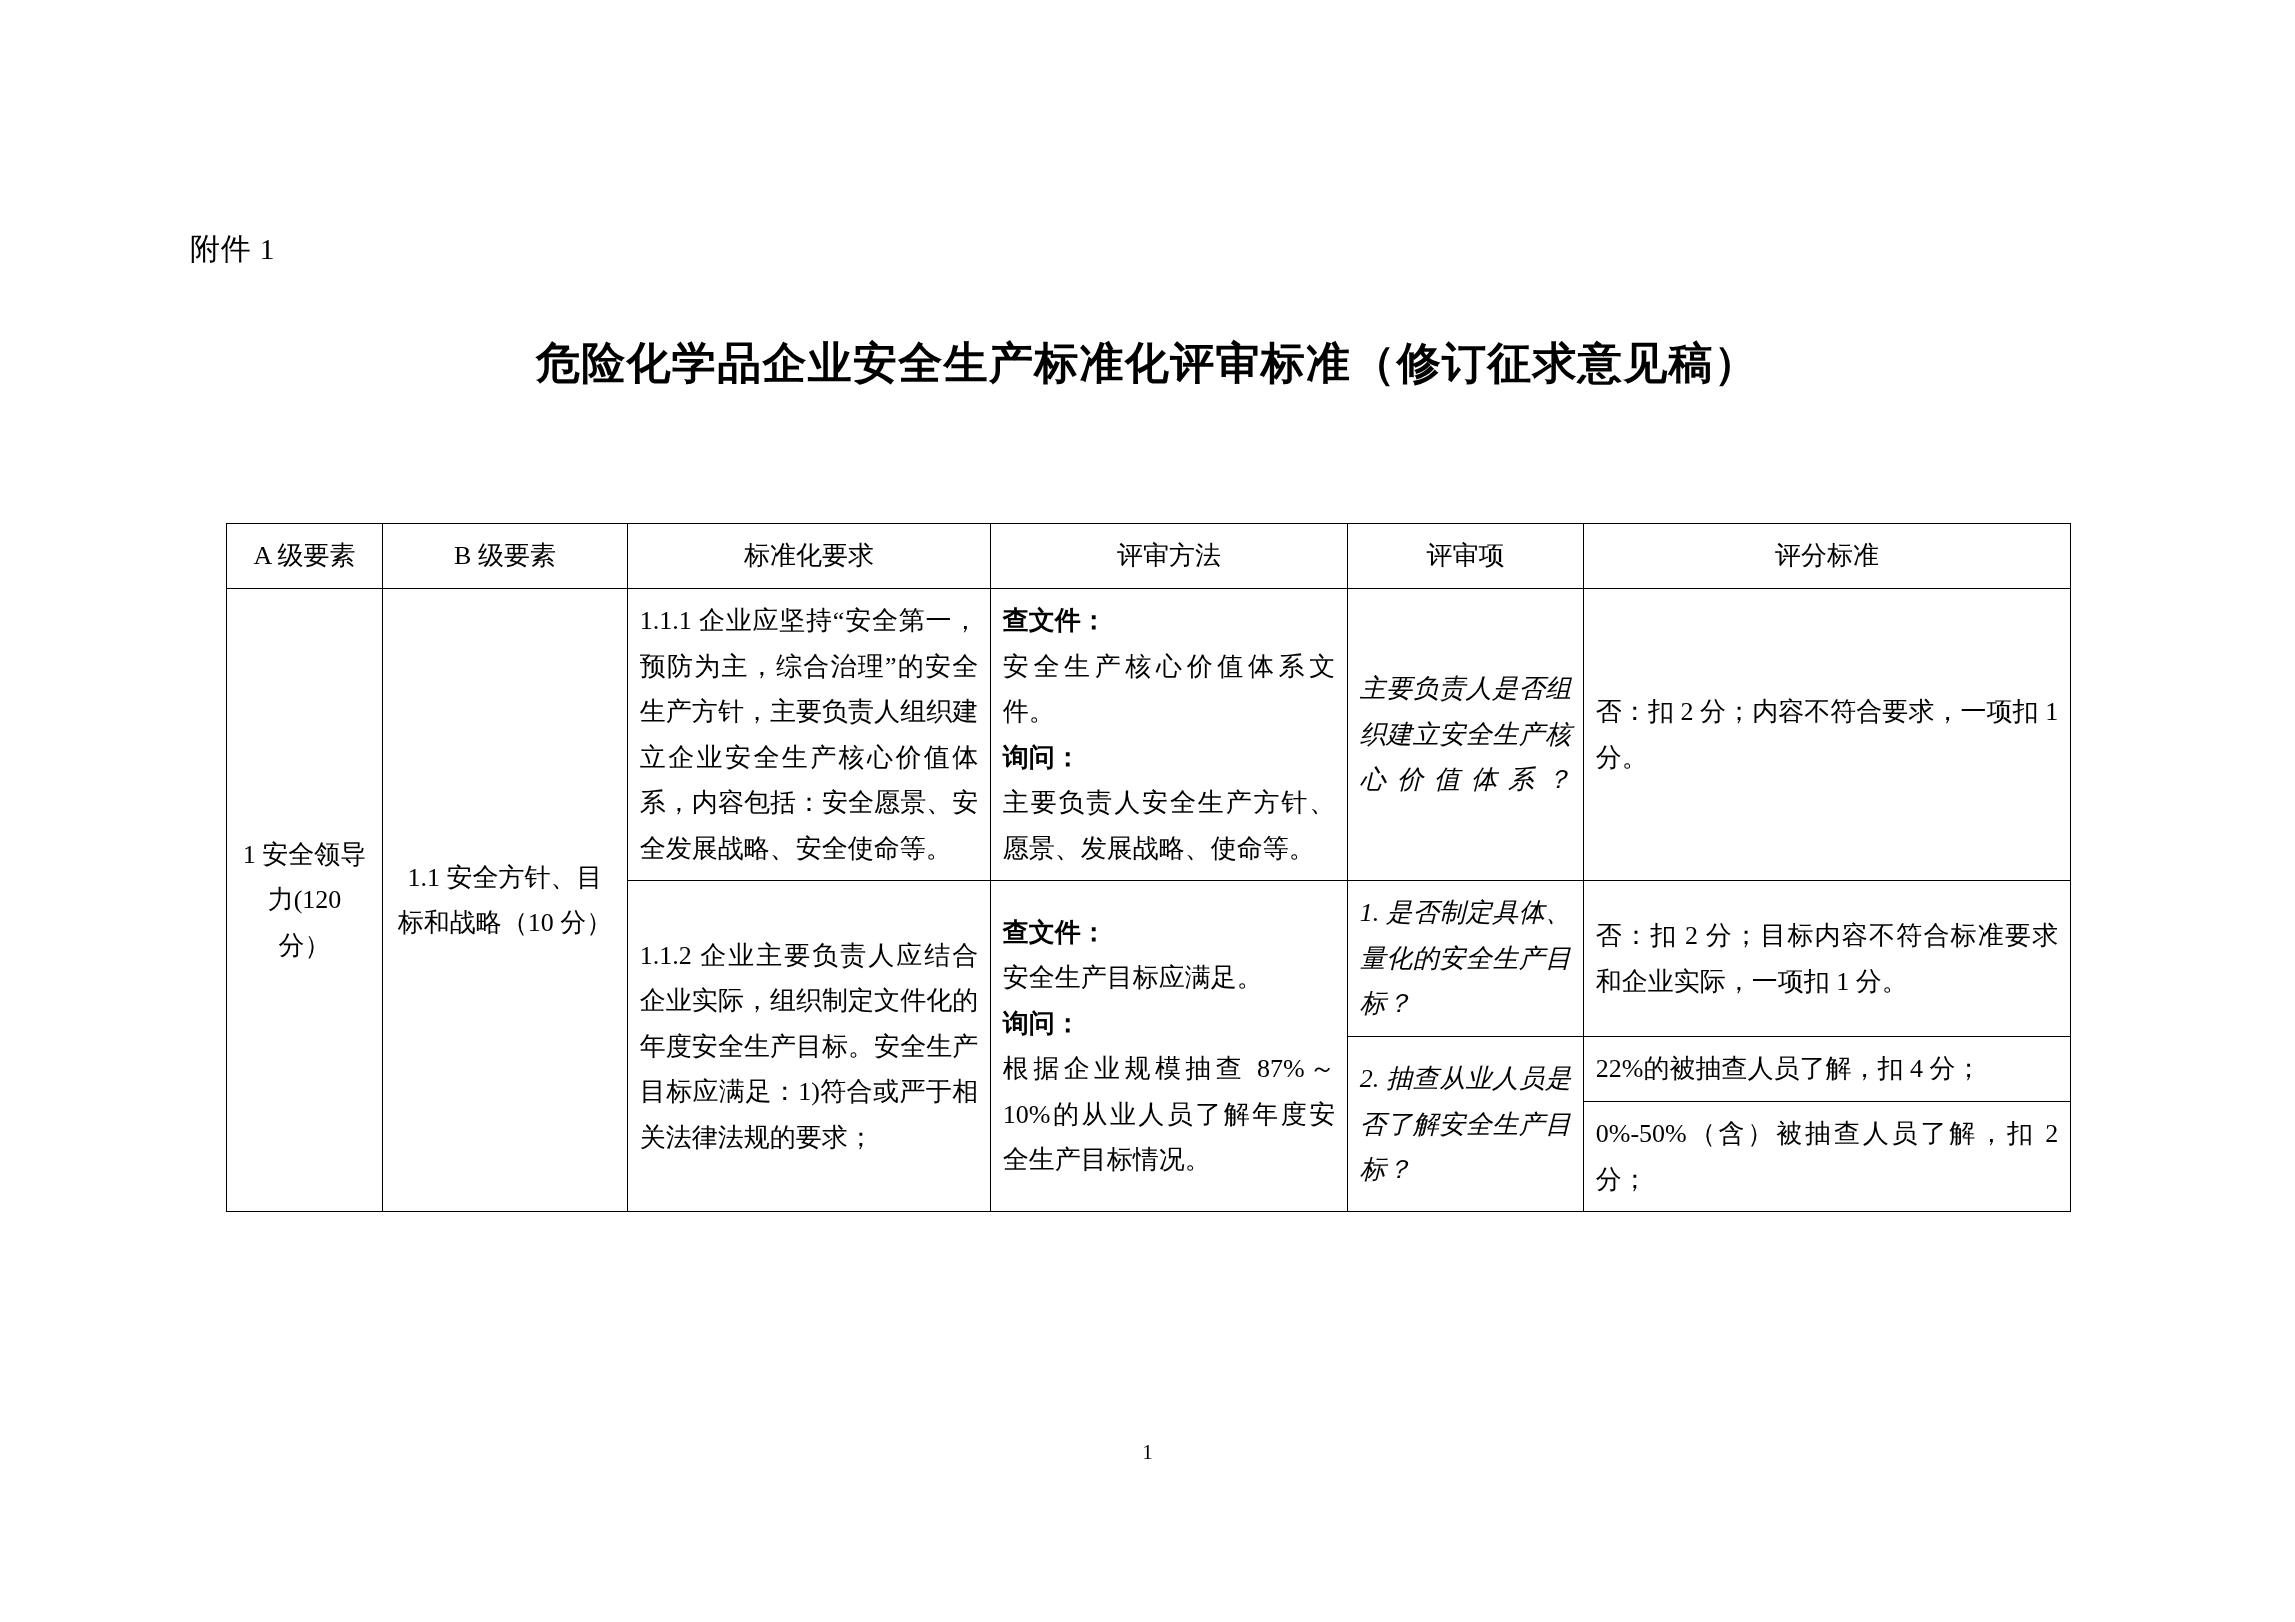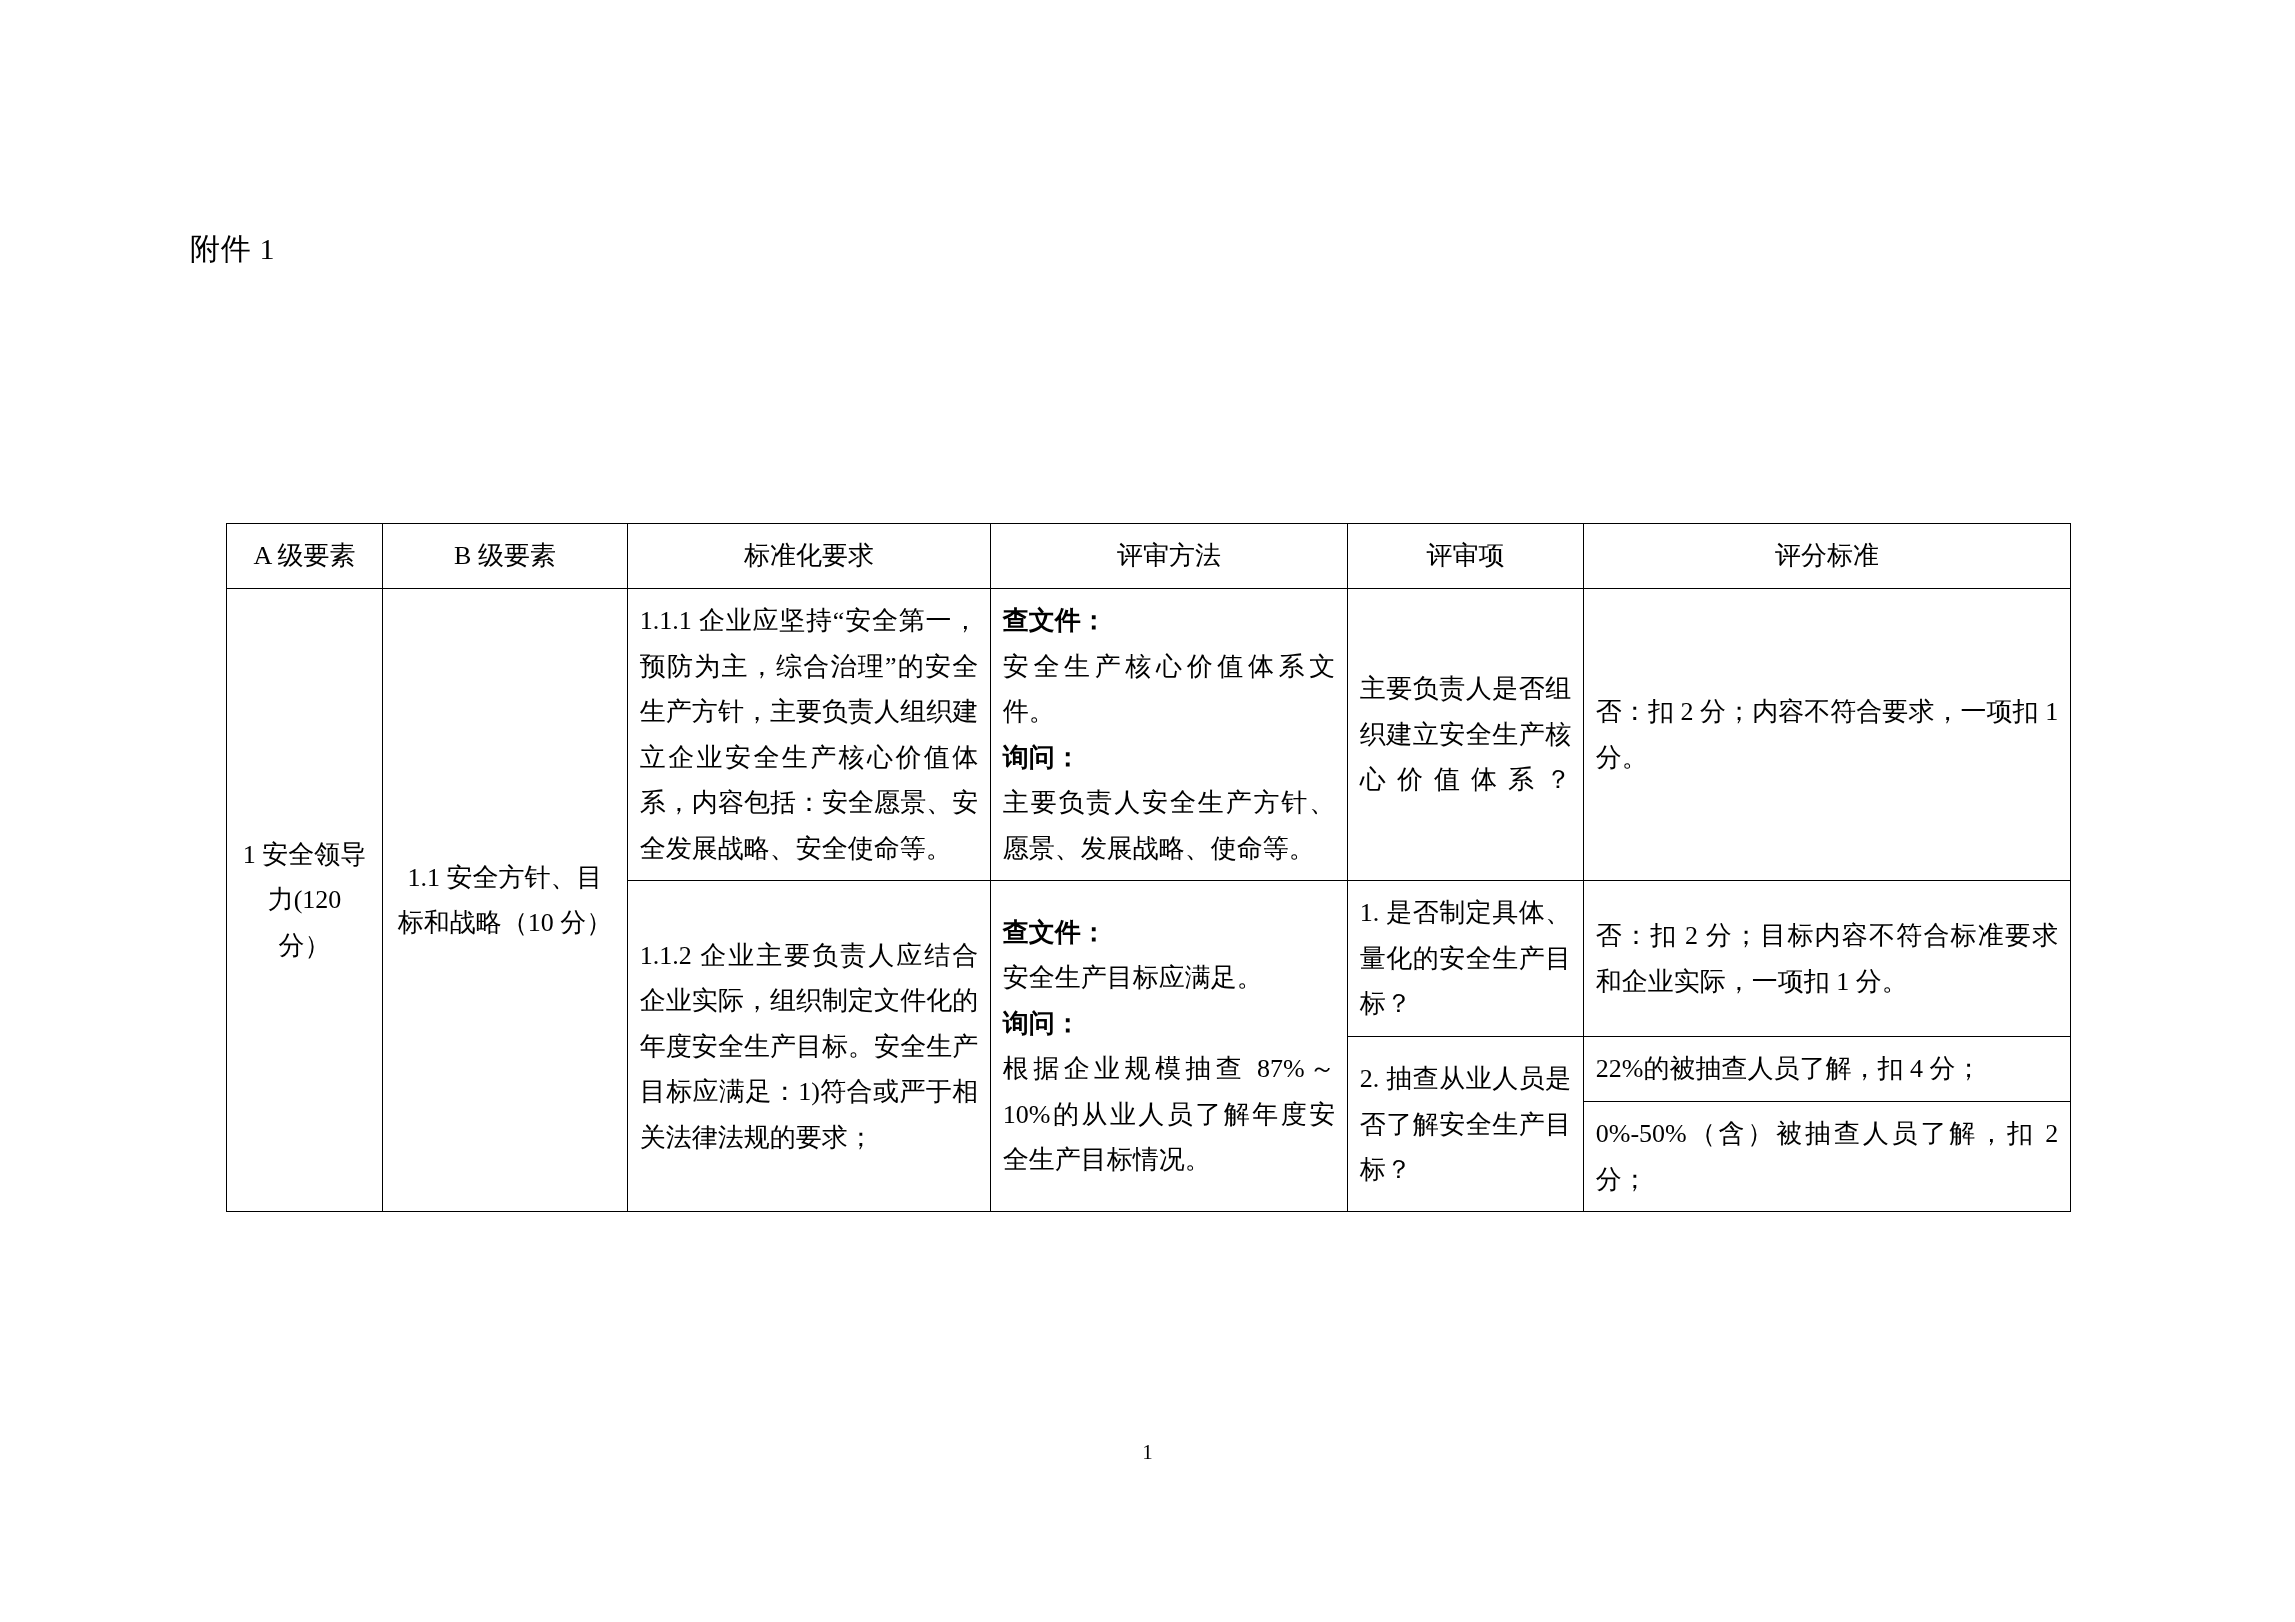--- a/index.html
+++ b/index.html
@@ -82,20 +82,21 @@
   }
   td.method {
     text-align: justify;
     text-justify: inter-ideograph;
     vertical-align: top;
   }
   td.item {
     text-align: justify;
     text-justify: inter-ideograph;
     vertical-align: middle;
+    font-style: italic;
   }
   td.score {
     text-align: justify;
     text-justify: inter-ideograph;
     vertical-align: middle;
   }
   .sub-label {
     font-weight: bold;
     display: block;
   }
@@ -113,20 +114,21 @@
     font-size: 21px;
   }
 </style>
 </head>
 <body>
 
 <div class="page">
 
   <div class="attachment-label">附件 1</div>
 
+  <div class="doc-title">危险化学品企业安全生产标准化评审标准（修订征求意见稿）</div>
 
   <table class="review-table">
     <colgroup>
       <col class="col-a">
       <col class="col-b">
       <col class="col-c">
       <col class="col-d">
       <col class="col-e">
       <col class="col-f">
     </colgroup>

